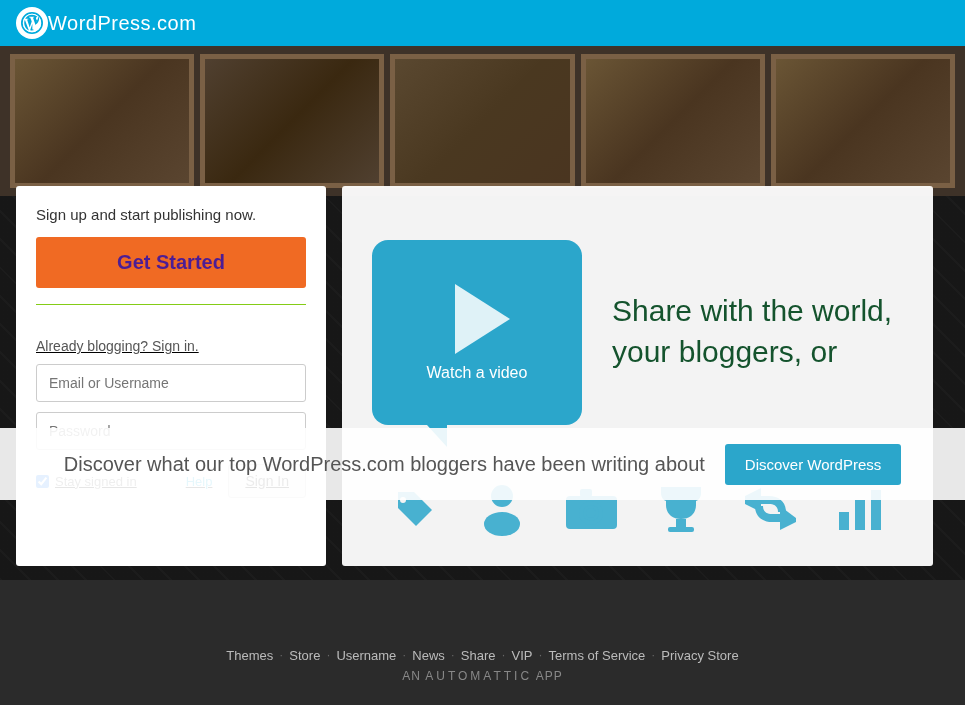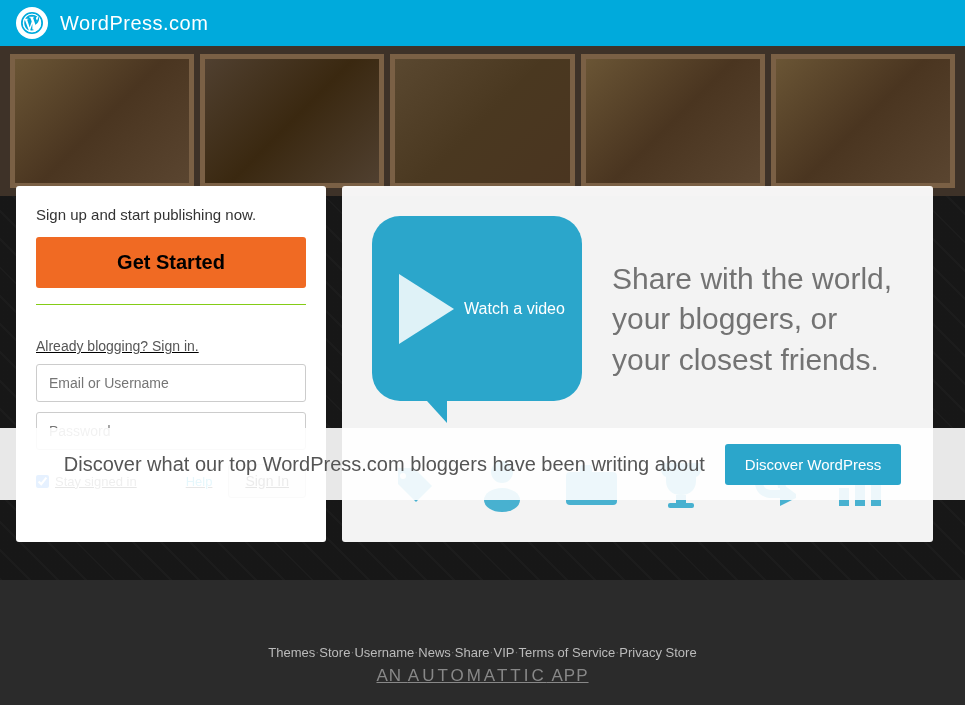--- a/index.html
+++ b/index.html
@@ -5,21 +5,20 @@
     * { margin: 0; padding: 0; box-sizing: border-box; }
     body { width: 965px; height: 705px; font-family: -apple-system, BlinkMacSystemFont, 'Segoe UI', Helvetica, Arial, sans-serif; overflow: hidden; background: #2b2b2b; }
 
     
     #header {
       background: #00aadc;
       height: 46px;
       display: flex;
       align-items: center;
       padding: 0 16px;
-      gap: 12px;
     }
     #header .wp-logo {
       width: 32px; height: 32px;
       background: white;
       border-radius: 50%;
       display: flex; align-items: center; justify-content: center;
       flex-shrink: 0;
     }
     #header .wp-logo svg { width: 22px; height: 22px; }
     #header .site-title {
@@ -61,21 +60,21 @@
       flex-shrink: 0;
     }
     #login-panel .signup-text {
       font-size: 15px;
       color: #333;
       margin-bottom: 14px;
     }
     #get-started-btn {
       width: 100%;
       background: #f06a23;
-      color: #000000;
+      color: #4c1d95;
       border: none;
       border-radius: 3px;
       font-size: 20px;
       font-weight: 600;
       padding: 14px;
       cursor: pointer;
       margin-bottom: 16px;
     }
 
     #signin-section {
@@ -152,29 +151,30 @@
     
     .video-bubble {
       display: flex;
       flex-direction: column;
       align-items: center;
       flex-shrink: 0;
       cursor: pointer;
     }
     .video-bubble-box {
       background: #2ba6cb;
-      border-radius: 28px;
+      border-radius: 16px;
       width: 210px;
       height: 185px;
       display: flex;
-      flex-direction: row;
+      flex-direction: column;
       align-items: center;
       justify-content: center;
       gap: 10px;
       position: relative;
+      margin-top: 24px;
     }
     .play-triangle {
       width: 0; height: 0;
       border-top: 35px solid transparent;
       border-bottom: 35px solid transparent;
       border-left: 55px solid rgba(255,255,255,0.85);
       margin-left: 10px;
     }
     .video-label {
       color: white;
@@ -184,21 +184,21 @@
     .bubble-tail {
       width: 0; height: 0;
       border-left: 20px solid transparent;
       border-right: 0px solid transparent;
       border-top: 22px solid #2ba6cb;
       margin-left: -80px;
     }
 
     .tagline {
       font-size: 30px;
-      color: #737373;
+      color: #14532d;
       font-weight: 300;
       line-height: 1.35;
     }
 
     
     .icons-row {
       display: flex;
       align-items: center;
       justify-content: space-around;
       width: 100%;
@@ -247,36 +247,36 @@
       background: #2b2b2b;
       display: flex;
       flex-direction: column;
       align-items: center;
       justify-content: center;
       gap: 6px;
     }
     #footer .footer-links {
       display: flex;
       align-items: center;
+      gap: 6px;
     }
     #footer .footer-links a {
       color: #bbb;
       font-size: 13px;
       text-decoration: none;
     }
     #footer .footer-links .dot {
       color: #666;
       font-size: 12px;
     }
     #footer .automattic-text {
       color: #888;
-      font-size: 17px;
+      font-size: 12px;
       letter-spacing: 1px;
       text-transform: uppercase;
-      text-decoration: underline;
     }
     #footer .automattic-text span {
       letter-spacing: 3px;
     }
 
     
     .gallery-overlay {
       position: absolute;
       top: 0; left: 0; right: 0;
       height: 150px;
@@ -369,21 +369,20 @@
           <div class="video-bubble-box">
             <div class="play-triangle"></div>
             <span class="video-label">Watch a video</span>
           </div>
           <div class="bubble-tail"></div>
         </div>
 
         <div class="tagline">
           <span>Share with the world,</span><br>
           <span>your bloggers, or</span><br>
-          <span>your closest friends.</span>
         </div>
       </div>
 
       <div class="icons-row">
 
         <span class="feature-icon">
           <svg width="50" height="50" viewBox="0 0 50 50" fill="#2ba6cb">
             <path d="M8 8h16l18 18-16 16L8 24V8zm5 5a3 3 0 1 0 0 6 3 3 0 0 0 0-6z"></path>
           </svg>
         </span>

